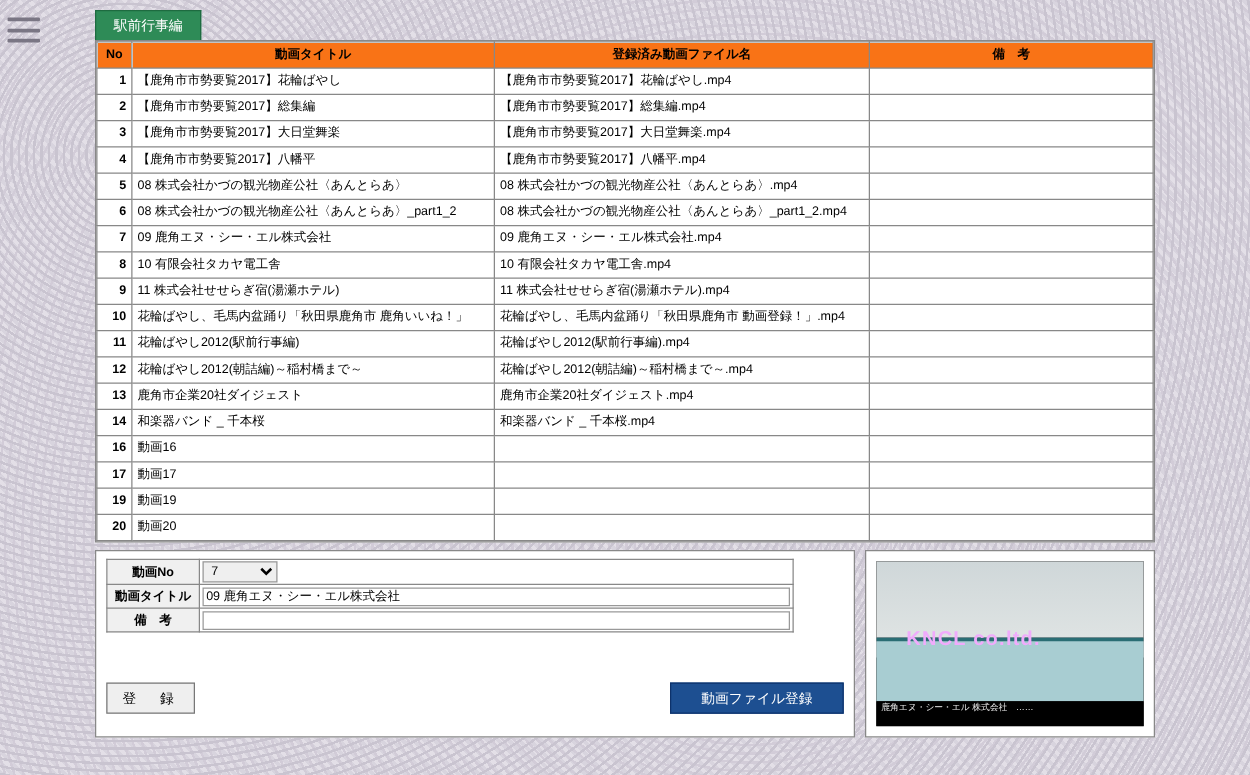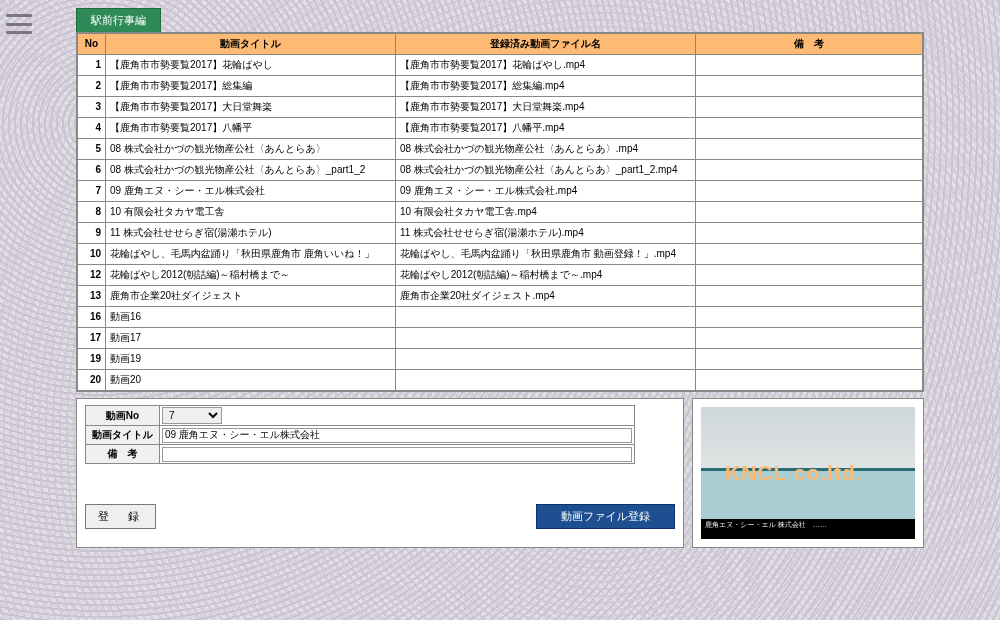--- a/index.html
+++ b/index.html
@@ -10,31 +10,31 @@
       repeating-linear-gradient(45deg,#d8d4de 0 3px,#e3dfe7 3px 6px);
     background-color:#dcd8e2;
   }
   .hamburger{position:absolute;left:6px;top:14px;width:26px;height:20px;display:flex;flex-direction:column;justify-content:space-between;cursor:pointer;}
   .hamburger span{display:block;height:3px;background:#7a7684;border-radius:1px;}
   .panel{position:absolute;left:76px;top:8px;right:76px;}
   .tab{display:inline-block;background:#2e8b57;color:#fff;font-size:11px;padding:4px 14px;border:1px solid #1e6b40;border-bottom:none;}
   .frame{background:#fff;border:1px solid #888;}
   table.list{width:100%;border-collapse:collapse;table-layout:fixed;}
   table.list th,table.list td{border:1px solid #888;padding:2px 4px;height:16px;line-height:14px;white-space:nowrap;overflow:hidden;text-overflow:ellipsis;}
-  table.list th{background:#fdba74;font-weight:bold;text-align:center;}
+  table.list th{background:#f97316;font-weight:bold;text-align:center;}
   table.list td.no{font-weight:bold;text-align:right;width:24px;}
   col.c1{width:28px;} col.c2{width:290px;} col.c3{width:300px;} col.c4{width:auto;}
   .lower{display:flex;gap:8px;margin-top:6px;}
   .form-area{flex:1;background:#fff;border:1px solid #888;padding:6px 8px 12px;}
   .preview{width:230px;height:148px;background:#fff;border:1px solid #888;display:flex;align-items:center;justify-content:center;}
   .preview-inner{width:214px;height:132px;background:#111;position:relative;overflow:hidden;}
   .sky{position:absolute;left:0;right:0;top:0;height:58%;background:linear-gradient(#cfd7d9,#e2e6e5);}
   .building{position:absolute;left:0;right:0;top:46%;bottom:20px;background:#a8cdd2;border-top:3px solid #2a6d74;}
   .stripe{position:absolute;left:0;right:0;top:46%;height:3px;background:#c0392b;}
-  .sign{position:absolute;left:24px;top:54px;color:#fdba74;font-weight:bold;font-size:21px;letter-spacing:1px;font-family:sans-serif;}
+  .sign{position:absolute;left:24px;top:54px;color:#f0abfc;font-weight:bold;font-size:16px;letter-spacing:1px;font-family:sans-serif;}
   .caption{position:absolute;left:0;right:0;bottom:0;height:20px;background:#000;color:#eee;font-size:7px;padding:2px 4px;box-sizing:border-box;line-height:8px;}
   table.form{border-collapse:collapse;}
   table.form th{background:#f0f0f0;border:1px solid #888;font-weight:bold;text-align:center;padding:2px 6px;font-size:10px;white-space:nowrap;}
   table.form td{border:1px solid #888;padding:1px 2px;}
   select,input[type=text]{font-size:10px;font-family:inherit;border:1px solid #999;padding:1px 2px;box-sizing:border-box;}
   .btn{font-size:11px;padding:4px 12px;border:1px solid #777;background:#efefef;cursor:pointer;letter-spacing:4px;}
   .btn-primary{background:#1d4f91;color:#fff;border:1px solid #0d326b;letter-spacing:0;padding:4px 24px;font-size:11px;cursor:pointer;}
   .btn-row{display:flex;justify-content:space-between;align-items:flex-end;margin-top:40px;}
 </style>
 </head>
@@ -120,29 +120,41 @@
             <td>11 株式会社せせらぎ宿(湯瀬ホテル).mp4</td>
             <td></td>
           </tr>
           <tr>
             <td class="no">10</td>
             <td>花輪ばやし、毛馬内盆踊り「秋田県鹿角市 鹿角いいね！」</td>
             <td>花輪ばやし、毛馬内盆踊り「秋田県鹿角市 動画登録！」.mp4</td>
             <td></td>
           </tr>
           <tr>
+            <td class="no">11</td>
+            <td>花輪ばやし2012(駅前行事編)</td>
+            <td>花輪ばやし2012(駅前行事編).mp4</td>
+            <td></td>
+          </tr>
+          <tr>
             <td class="no">12</td>
             <td>花輪ばやし2012(朝詰編)～稲村橋まで～</td>
             <td>花輪ばやし2012(朝詰編)～稲村橋まで～.mp4</td>
             <td></td>
           </tr>
           <tr>
             <td class="no">13</td>
             <td>鹿角市企業20社ダイジェスト</td>
             <td>鹿角市企業20社ダイジェスト.mp4</td>
+            <td></td>
+          </tr>
+          <tr>
+            <td class="no">14</td>
+            <td>和楽器バンド _ 千本桜</td>
+            <td>和楽器バンド _ 千本桜.mp4</td>
             <td></td>
           </tr>
           <tr>
             <td class="no">16</td>
             <td>動画16</td>
             <td></td>
             <td></td>
           </tr>
           <tr>
             <td class="no">17</td>

